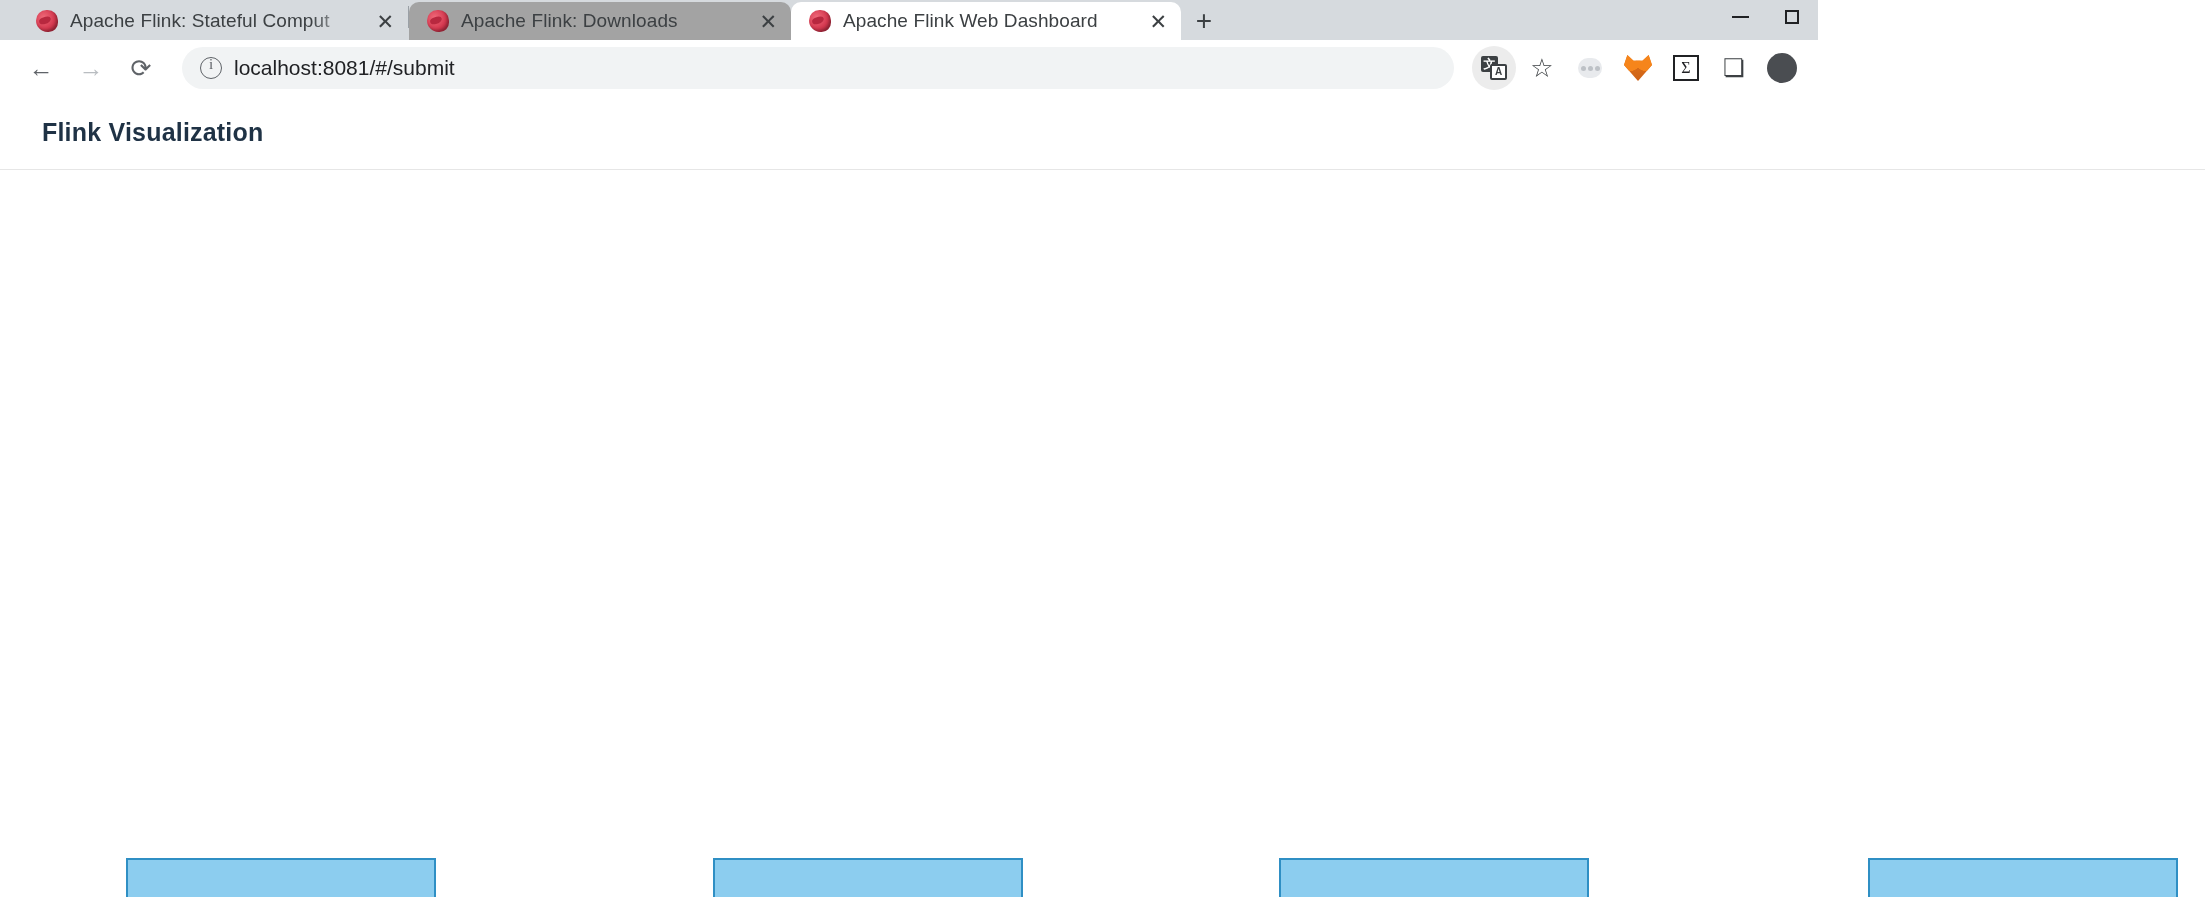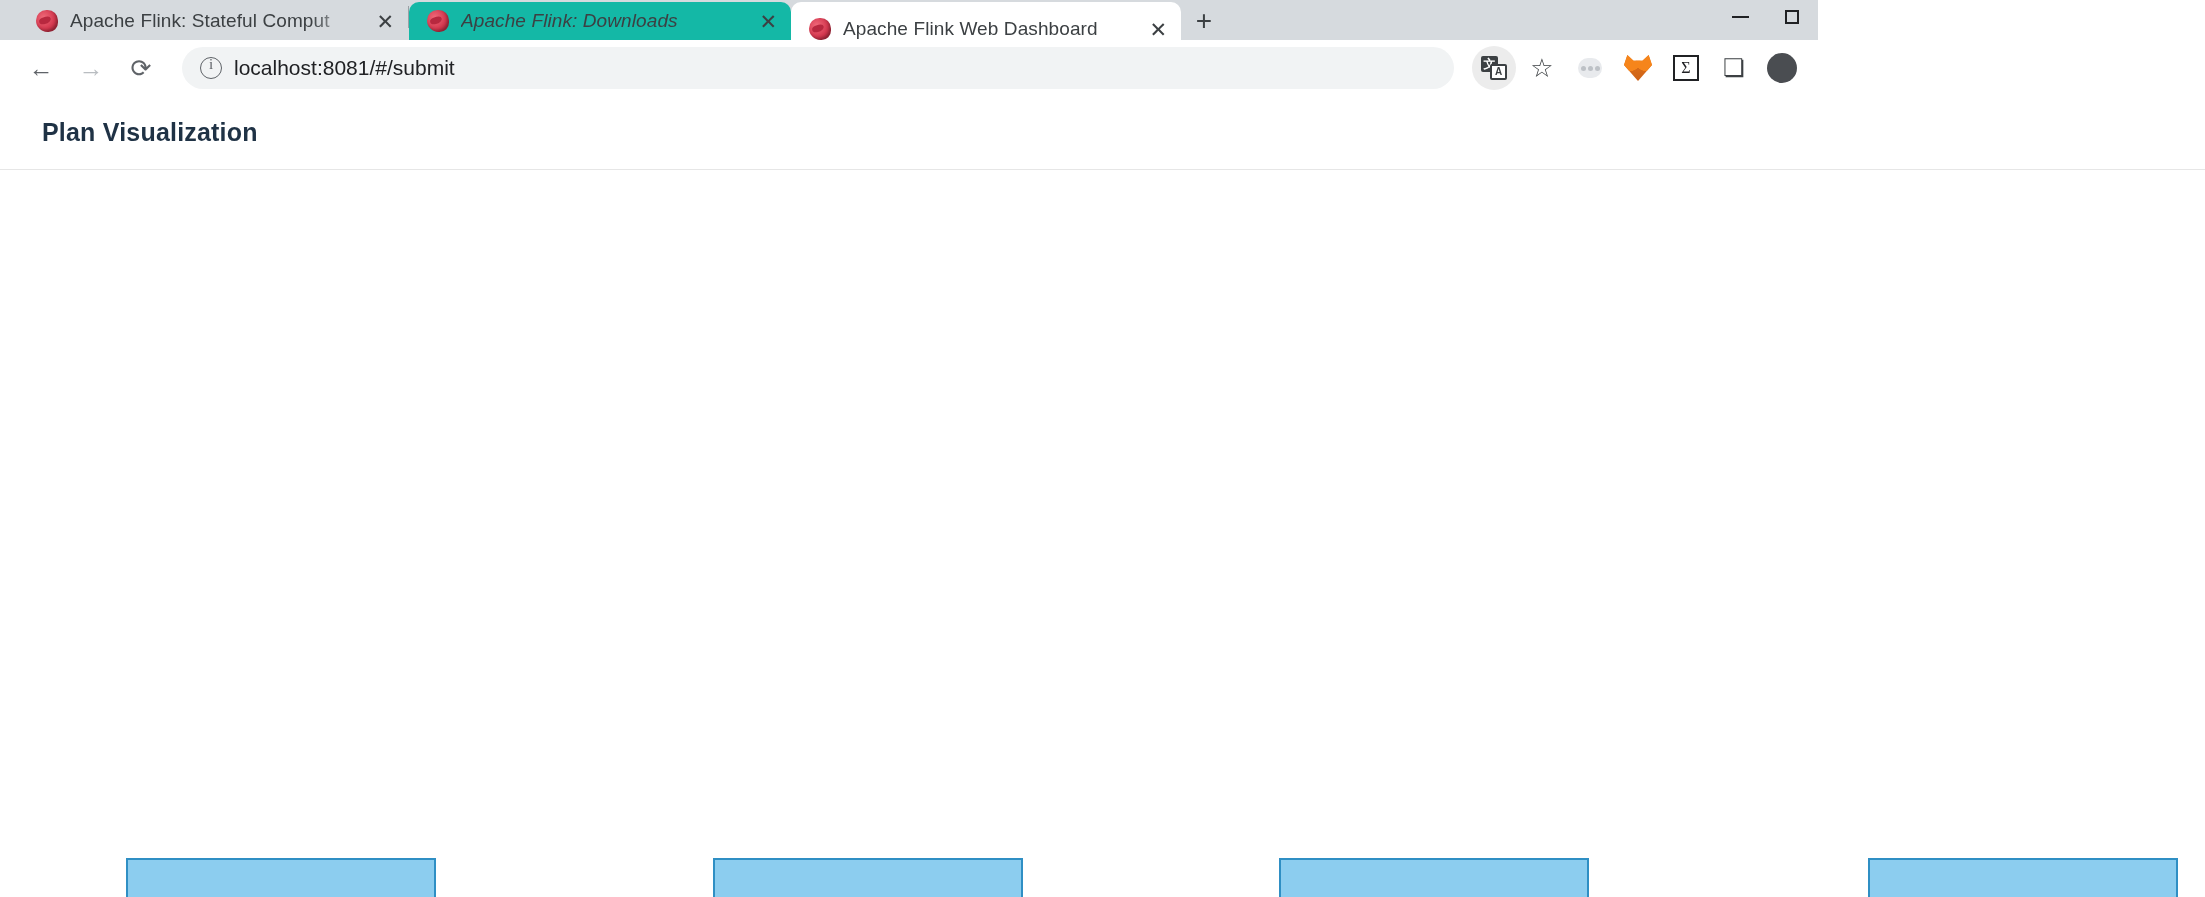--- a/index.html
+++ b/index.html
@@ -27,21 +27,21 @@
     display: flex;
     align-items: center;
     gap: 12px;
     padding: 0 14px 0 18px;
     border-radius: 10px 10px 0 0;
     background: #d6dade;
     min-width: 0;
   }
   .tab.inactive { background: #d6dade; }
   .tab.active { background: #ffffff; }
-  .tab.bgtab { background: #14b8a6; font-style: italic; }
+  .tab.bgtab { background: #a3a3a3; }
   .tab-favicon {
     width: 22px; height: 22px;
     flex: 0 0 22px;
     border-radius: 3px;
     position: relative;
   }
   .flink-icon {
     background: radial-gradient(circle at 35% 35%, #f06a7a 0%, #d4384f 55%, #9e1f33 100%);
     border-radius: 50% 50% 45% 55%;
     box-shadow: inset -2px -2px 3px rgba(0,0,0,.25);
@@ -58,21 +58,21 @@
   .tab-title {
     font-size: 19px;
     color: #3c4043;
     white-space: nowrap;
     overflow: hidden;
     letter-spacing: .1px;
   }
   .tab.t1 { width: 390px; }
   .tab.t1 .tab-title { width: 300px; -webkit-mask-image: linear-gradient(to right, #000 85%, transparent 100%); mask-image: linear-gradient(to right, #000 85%, transparent 100%); }
   .tab.t2 { width: 382px; }
-  .tab.t3 { width: 390px; align-items: flex-end; }
+  .tab.t3 { width: 390px; }
   .tab-close {
     font-size: 21px;
     color: #3c4043;
     line-height: 1;
     font-weight: 600;
     margin-left: auto;
     padding-left: 10px;
     cursor: pointer;
   }
   .tab-sep {
@@ -324,21 +324,21 @@
       </div>
       <div class="tb-icon">
         <span class="avatar"></span>
       </div>
     </div>
   </div>
 
   <div class="page">
 
     <div class="page-header">
-      <span class="page-title">Plan Visualization</span>
+      <span class="page-title">Flink Visualization</span>
     </div>
 
     <div class="canvas">
 
       <div class="node" style="left:126px; top:688px; width:310px; height:132px;">
         
         
       </div>
 
       <div class="node" style="left:713px; top:688px; width:310px; height:132px;">

